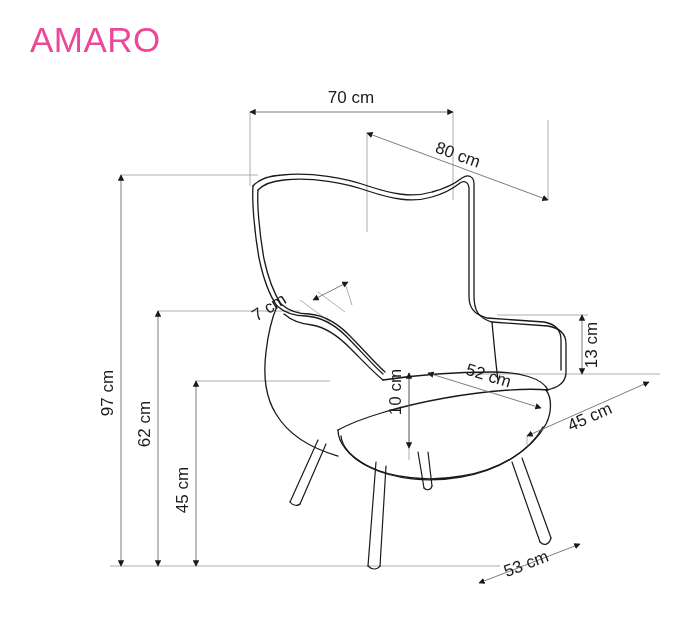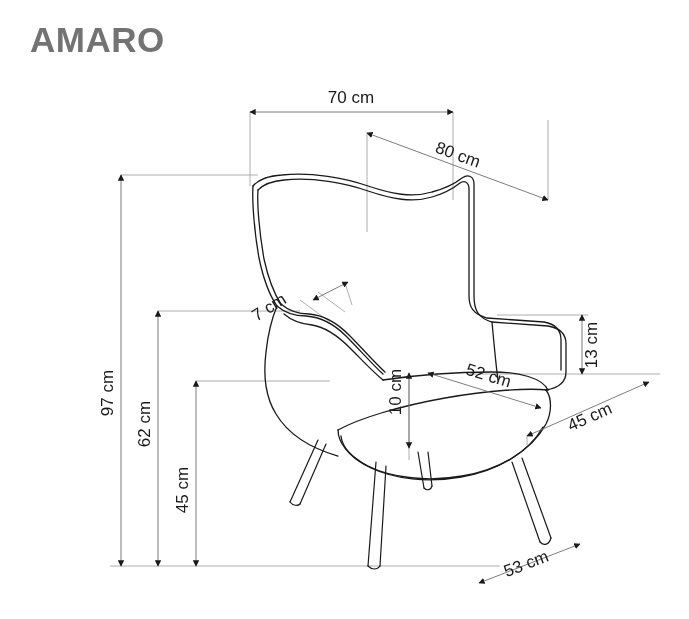--- a/index.html
+++ b/index.html
@@ -16,23 +16,23 @@
     width: 689px;
     height: 619px;
     background: #ffffff;
     overflow: hidden;
   }
   #product-title {
     position: absolute;
     left: 30px;
     top: 20px;
     font-size: 35px;
-    font-weight: 700;
+    font-weight: 400;
     letter-spacing: 0.5px;
-    color: #737373;
+    color: #ec4899;
     font-family: "Liberation Sans", sans-serif;
     white-space: nowrap;
   }
   #drawing-svg {
     position: absolute;
     left: 0;
     top: 0;
     width: 689px;
     height: 619px;
   }

